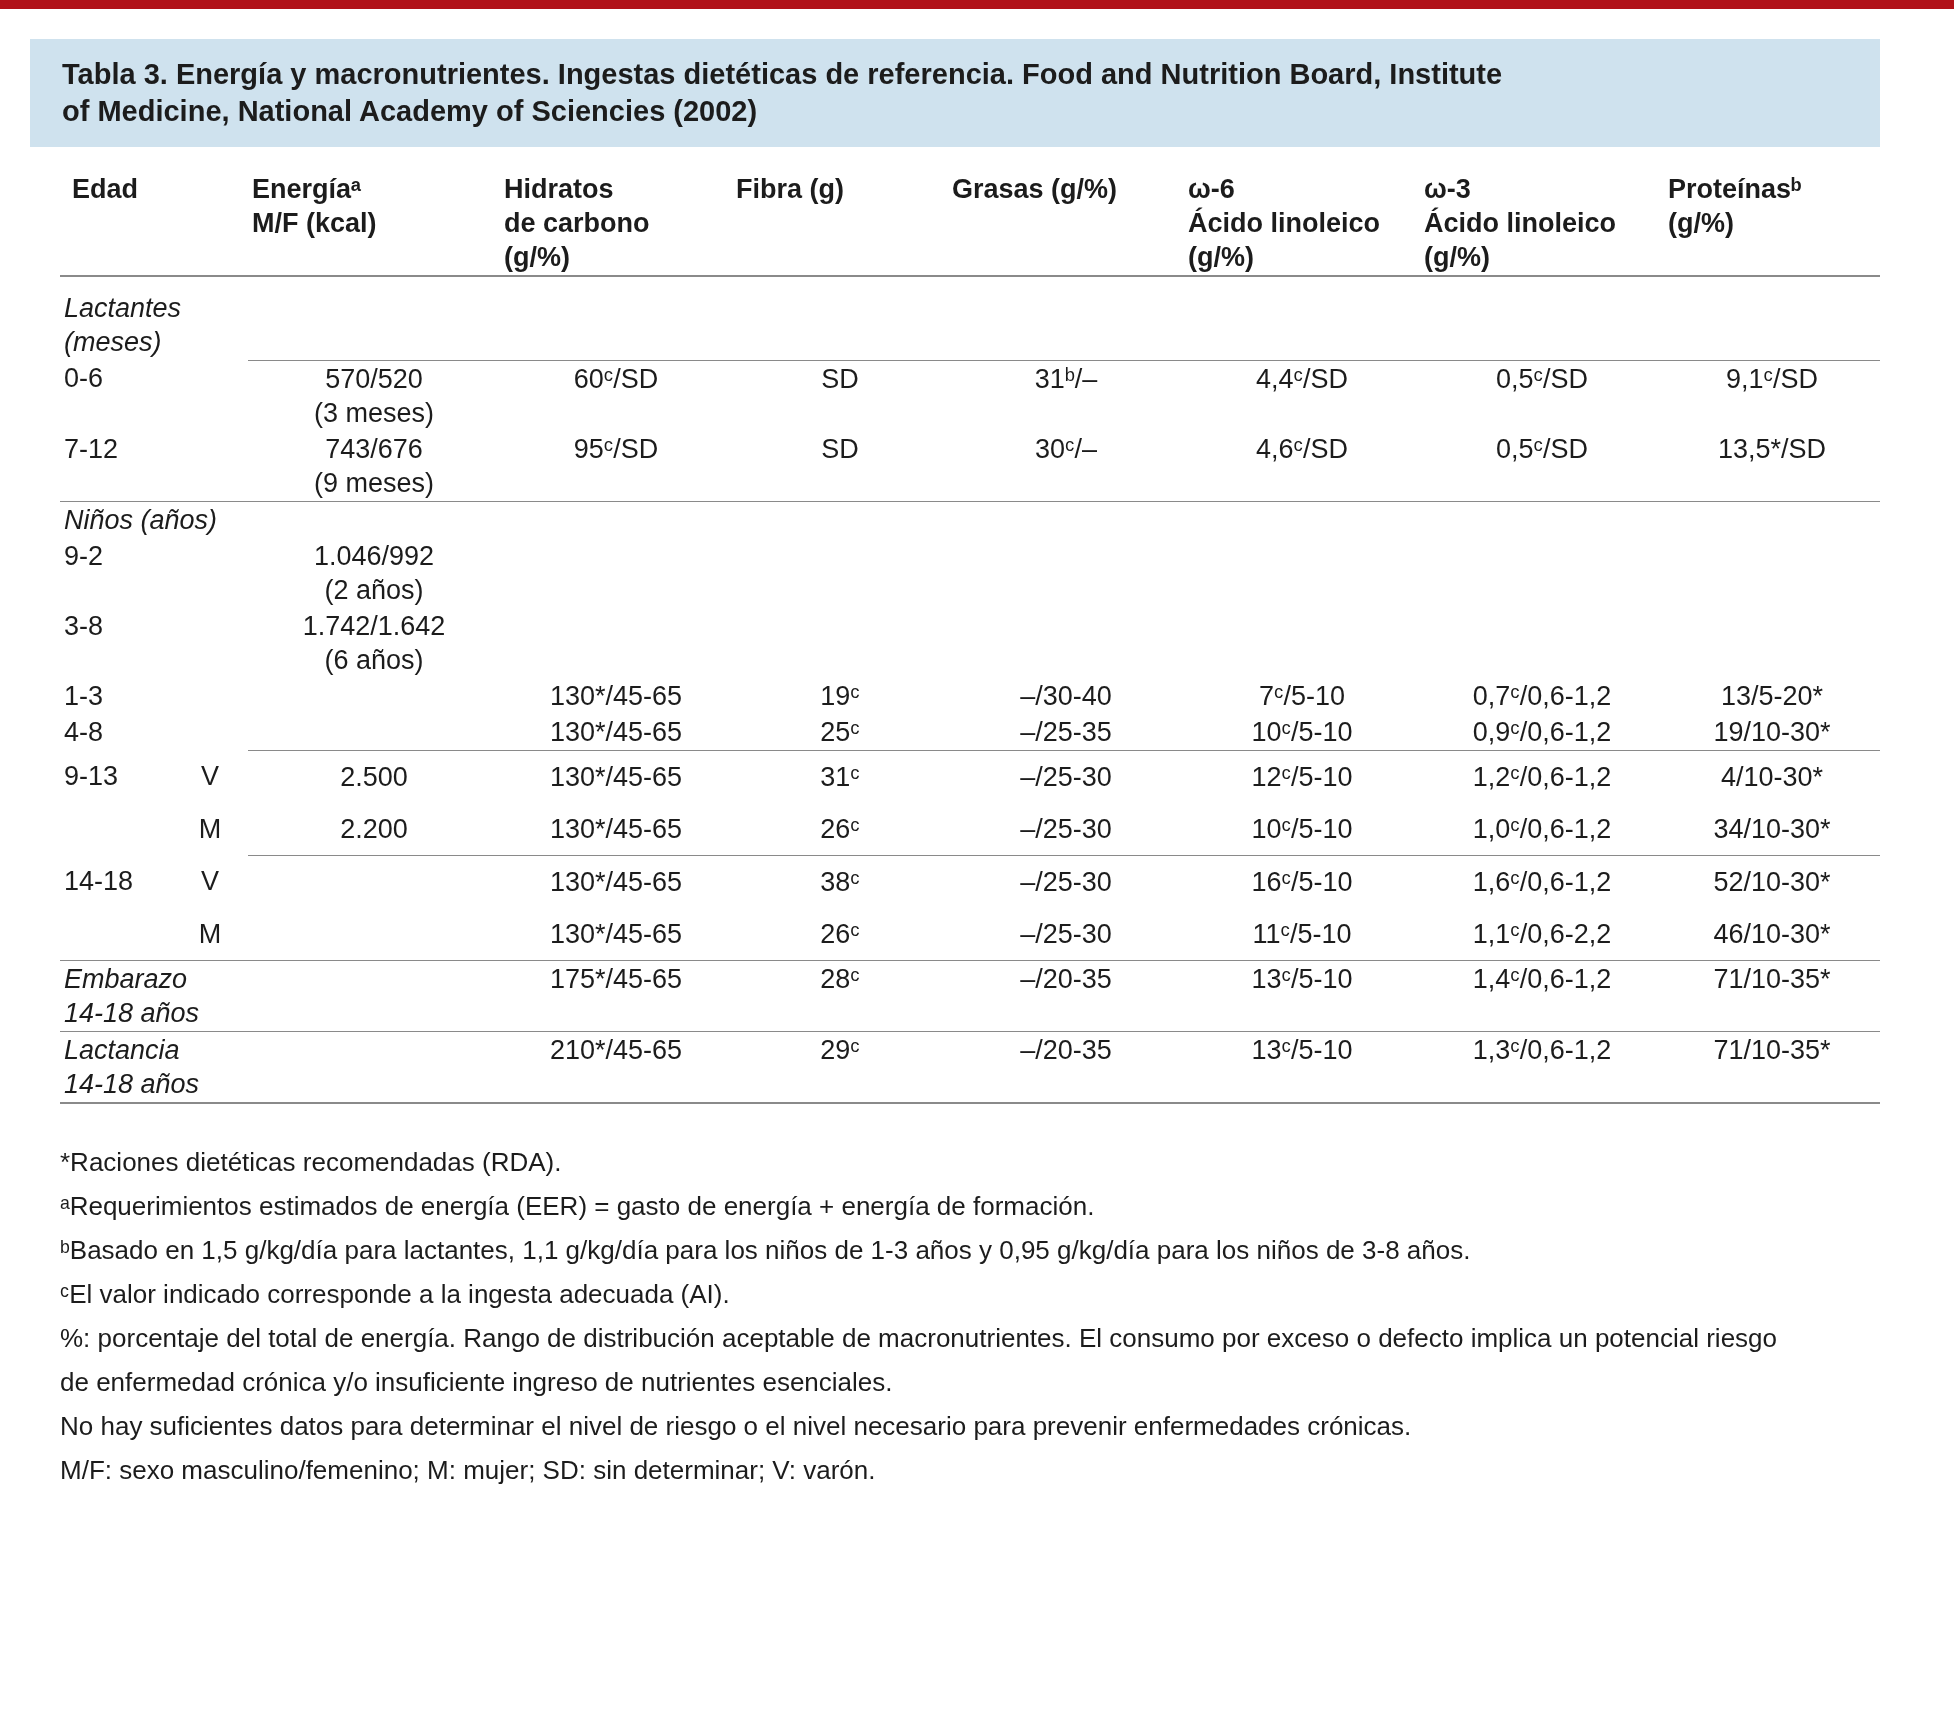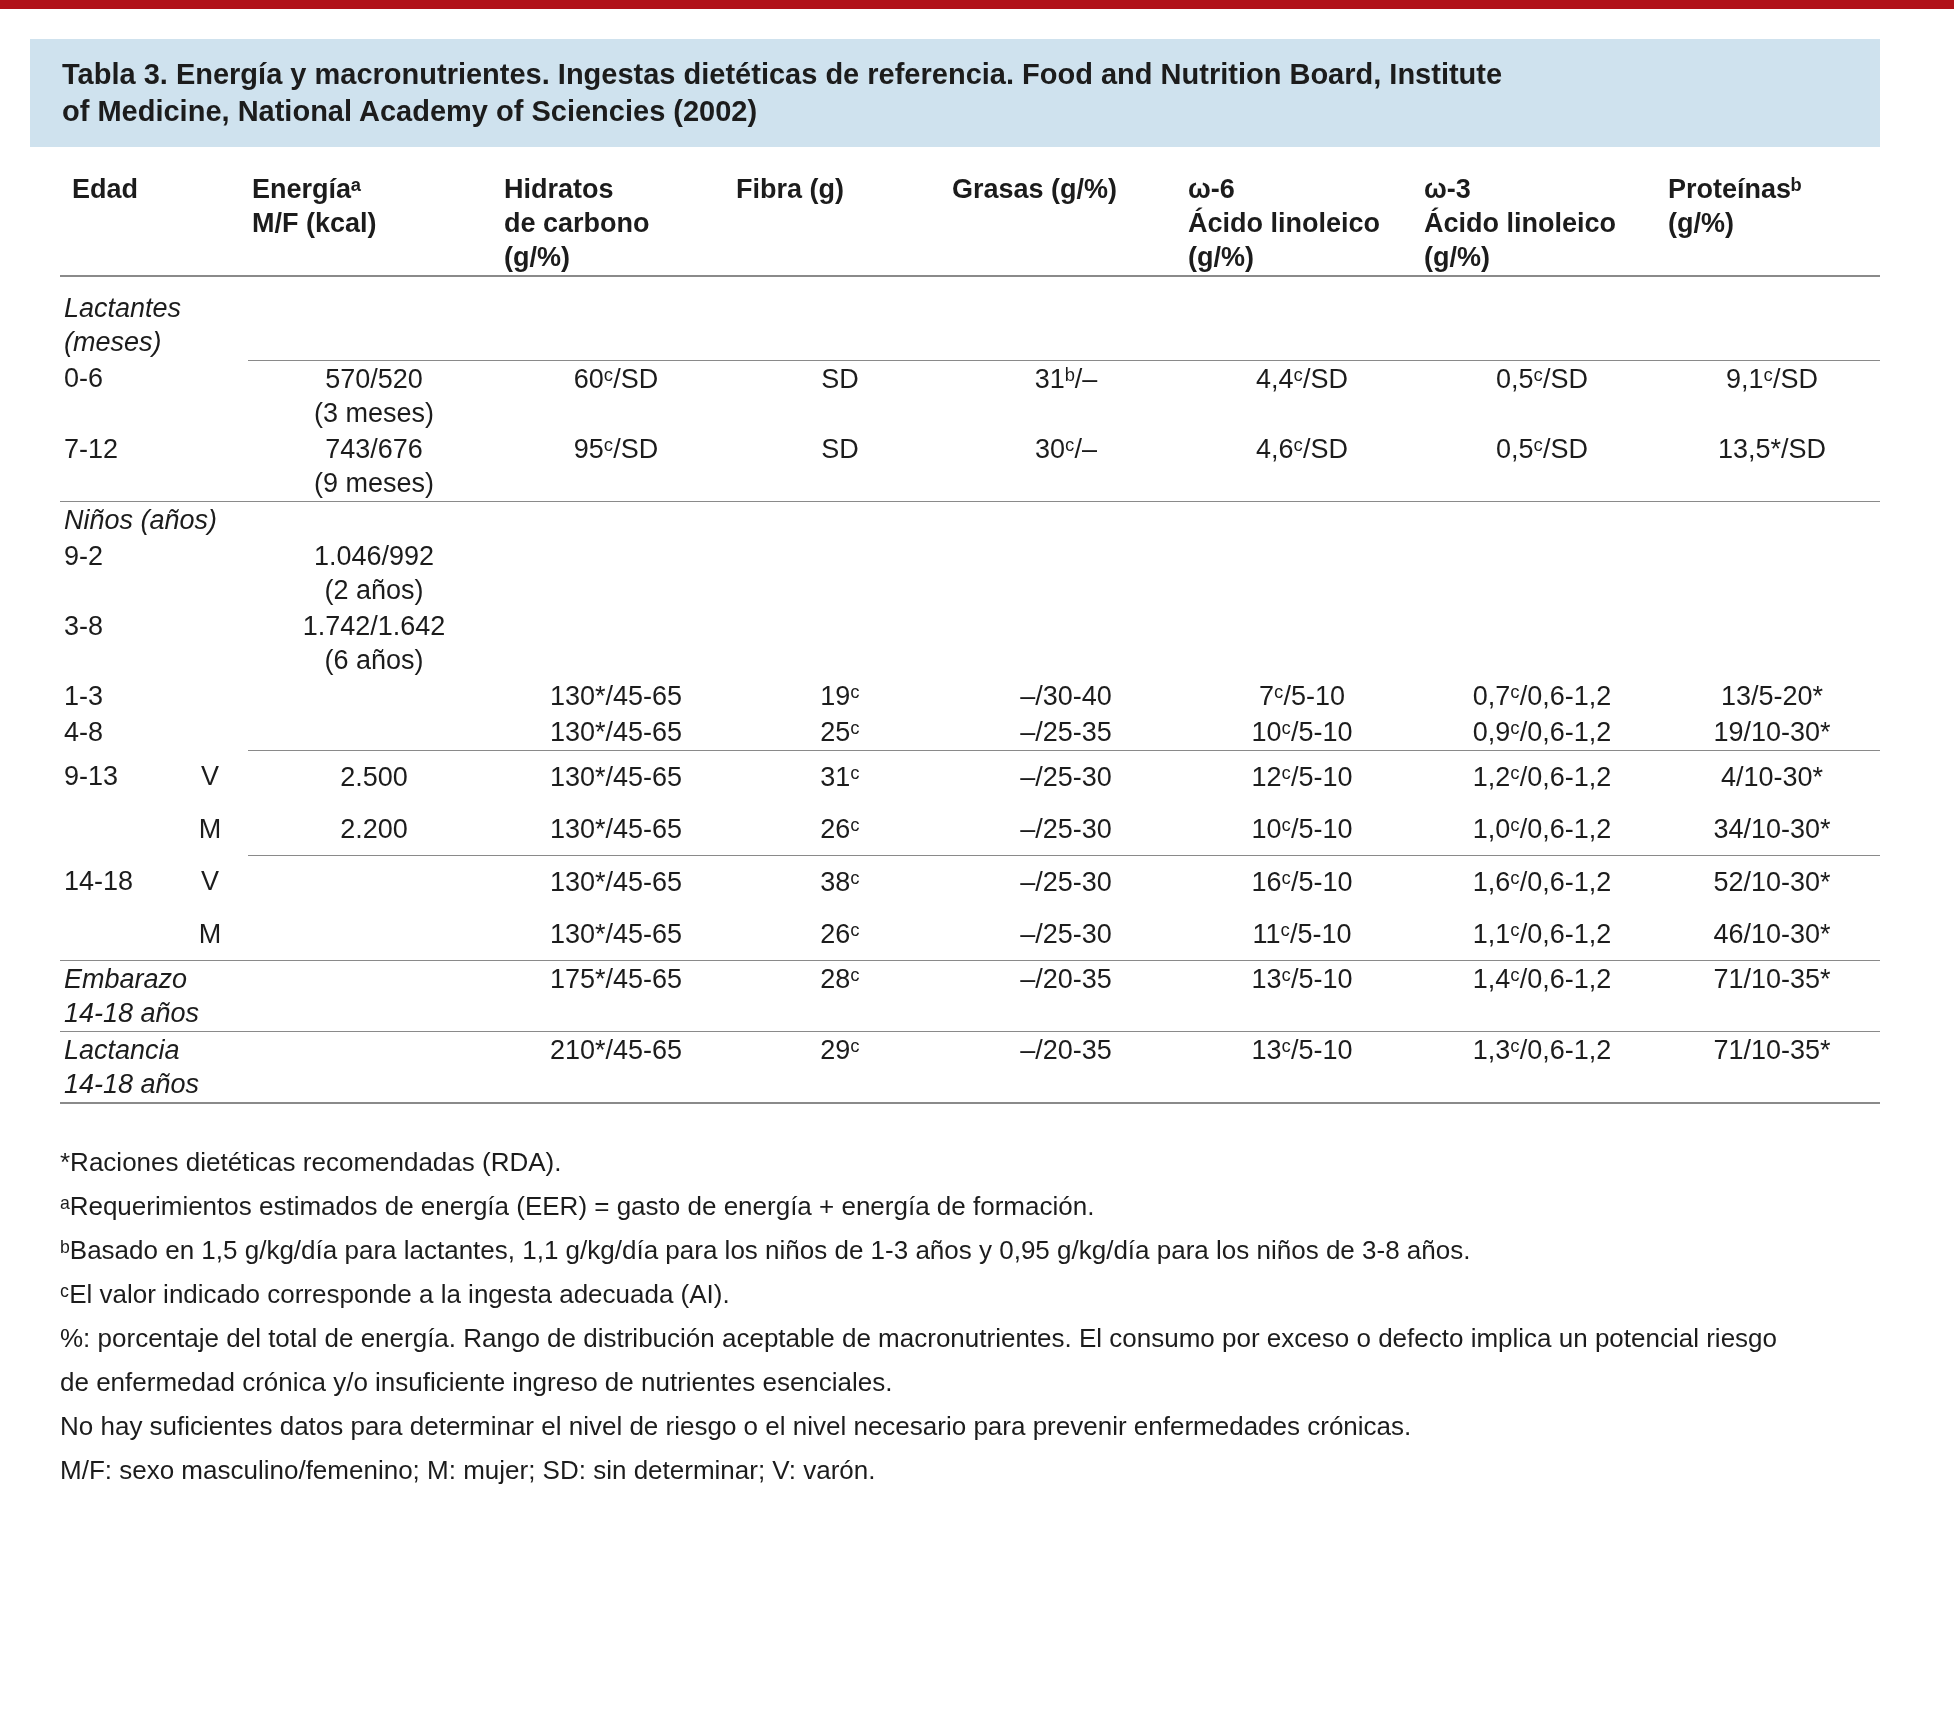--- a/index.html
+++ b/index.html
@@ -217,21 +217,21 @@
           <td class="c">52/10-30*</td>
         </tr>
 
         <tr class="tall">
           <td class="sex bb">M</td>
           <td class="c bb"></td>
           <td class="c bb">130*/45-65</td>
           <td class="c bb">26ᶜ</td>
           <td class="c bb">–/25-30</td>
           <td class="c bb">11ᶜ/5-10</td>
-          <td class="c bb">1,1ᶜ/0,6-1,2</td>
+          <td class="c bb">1,1ᶜ/0,6-2,2</td>
           <td class="c bb">46/10-30*</td>
         </tr>
 
         <tr>
           <td class="section bb" colspan="2">Embarazo
 14-18 años</td>
           <td class="c bb"></td>
           <td class="c vb bb">175*/45-65</td>
           <td class="c vb bb">28ᶜ</td>
           <td class="c vb bb">–/20-35</td>

